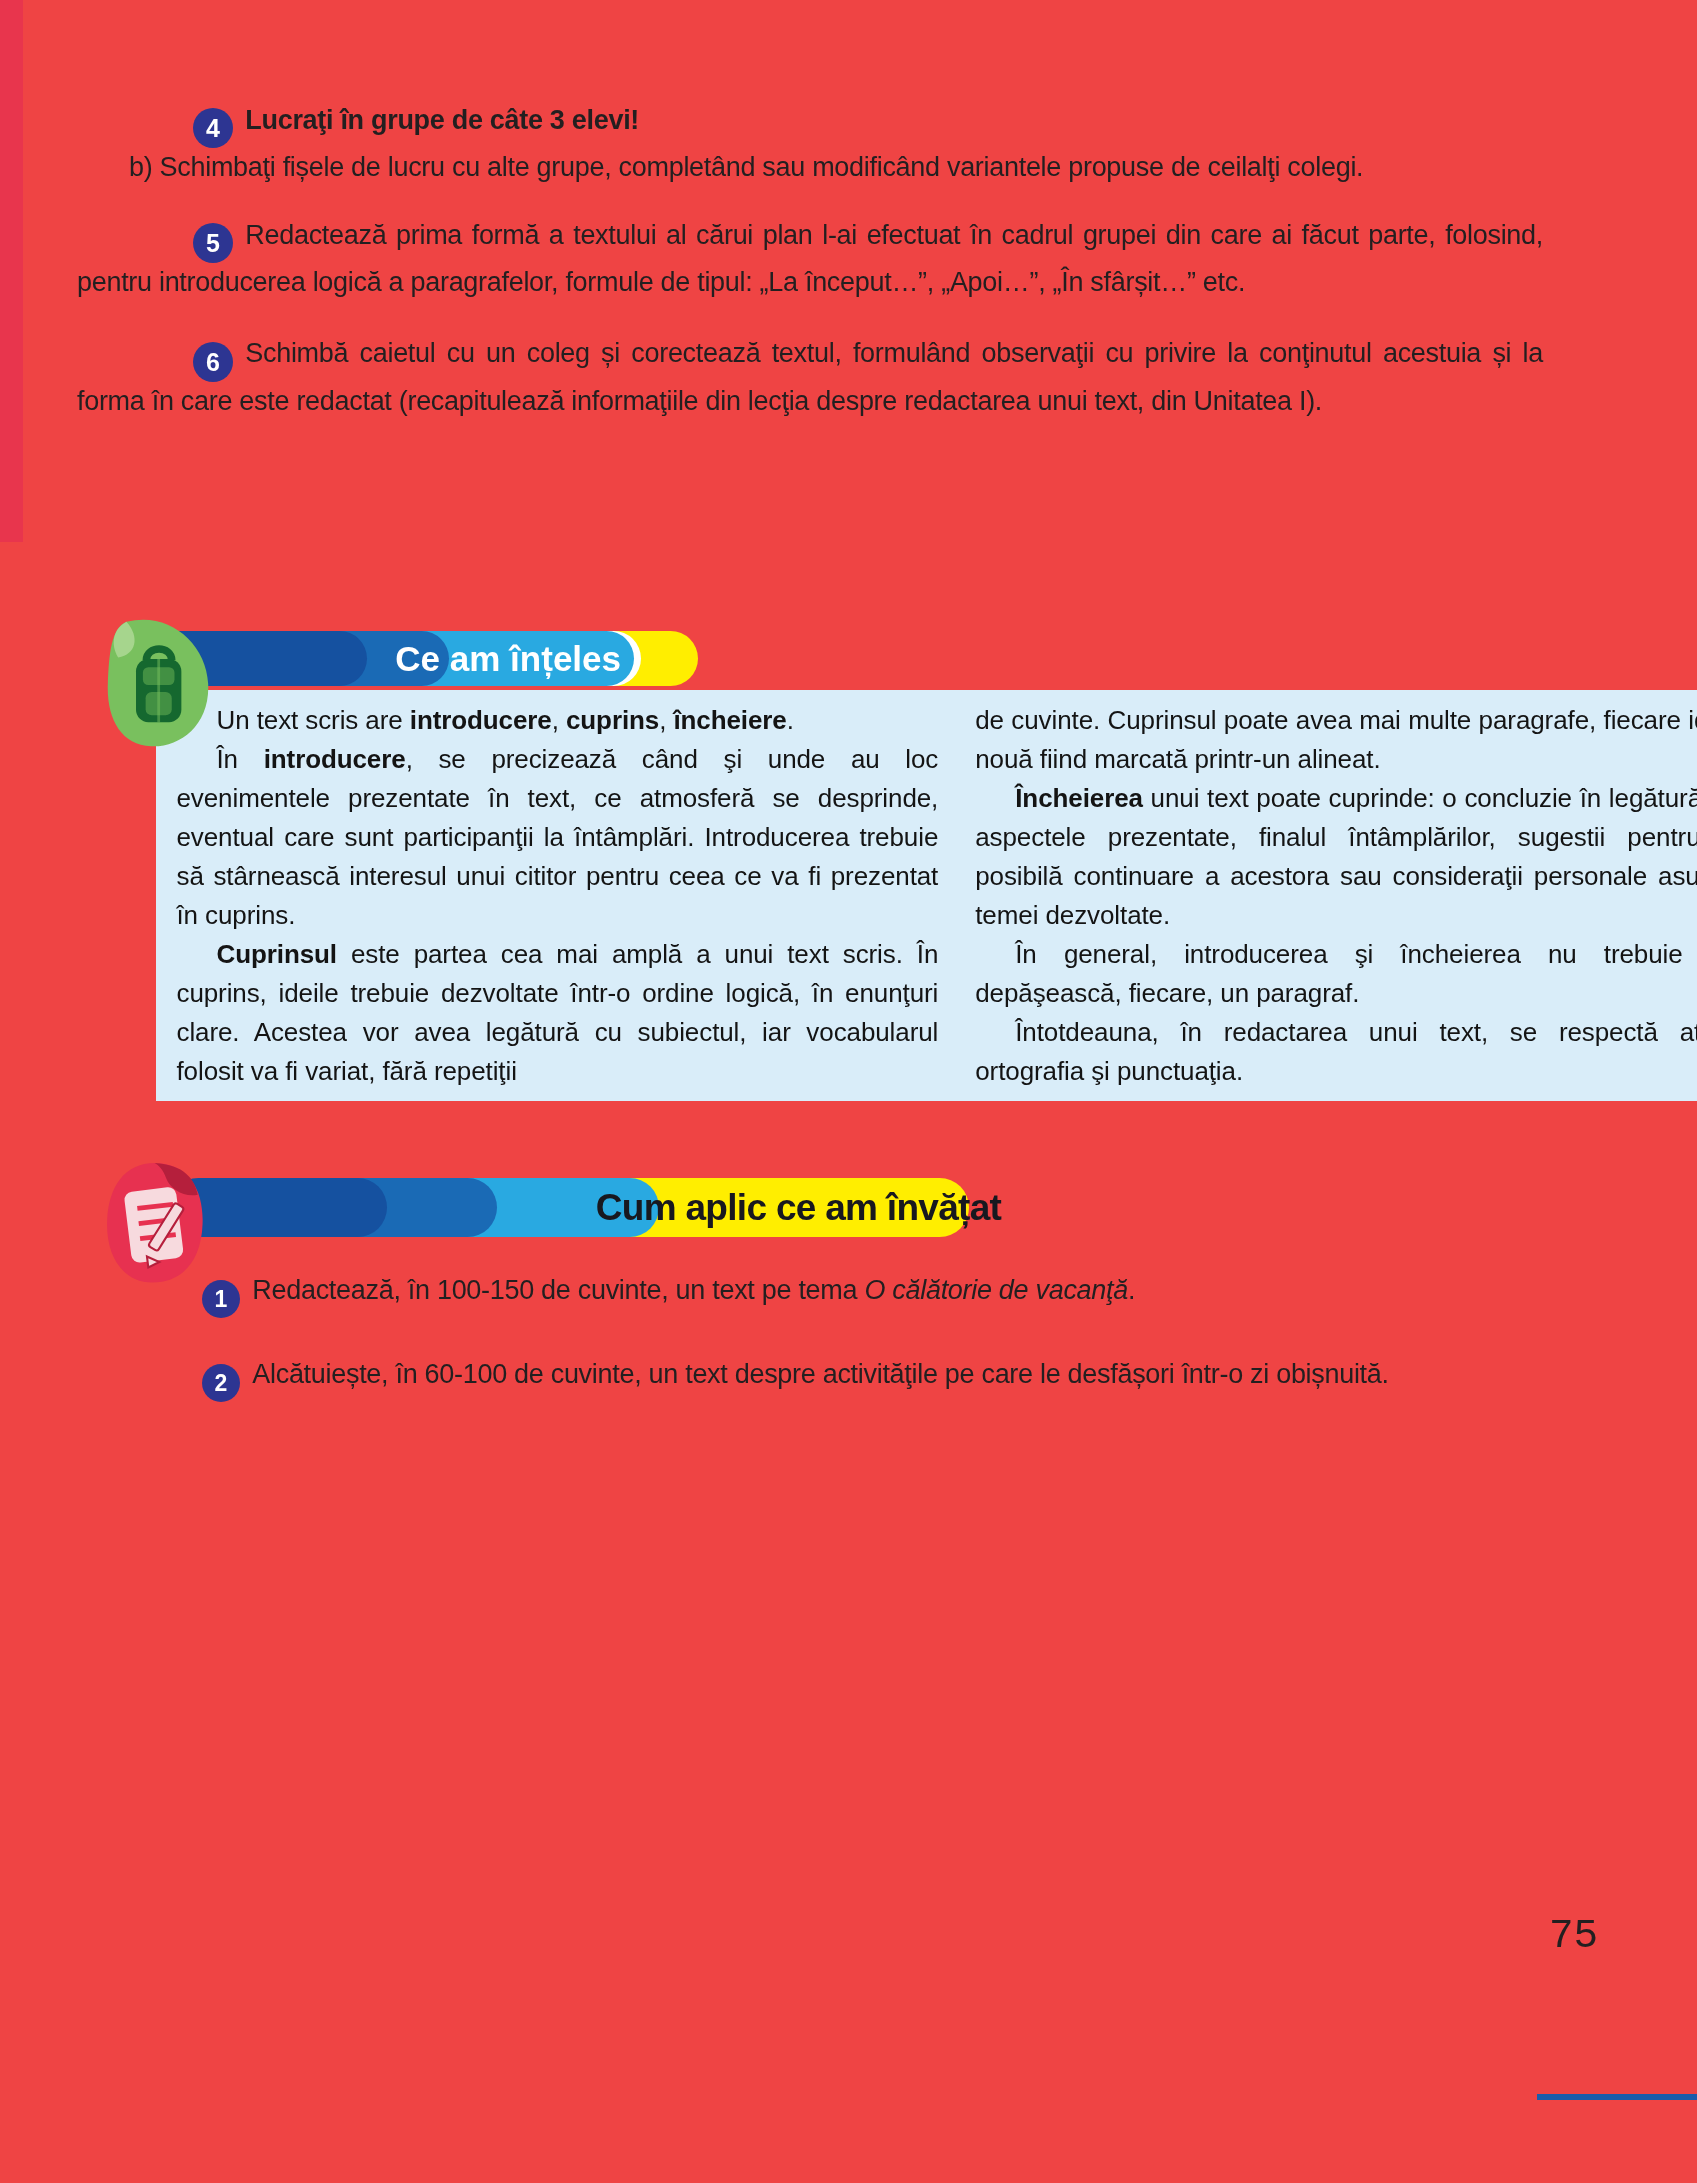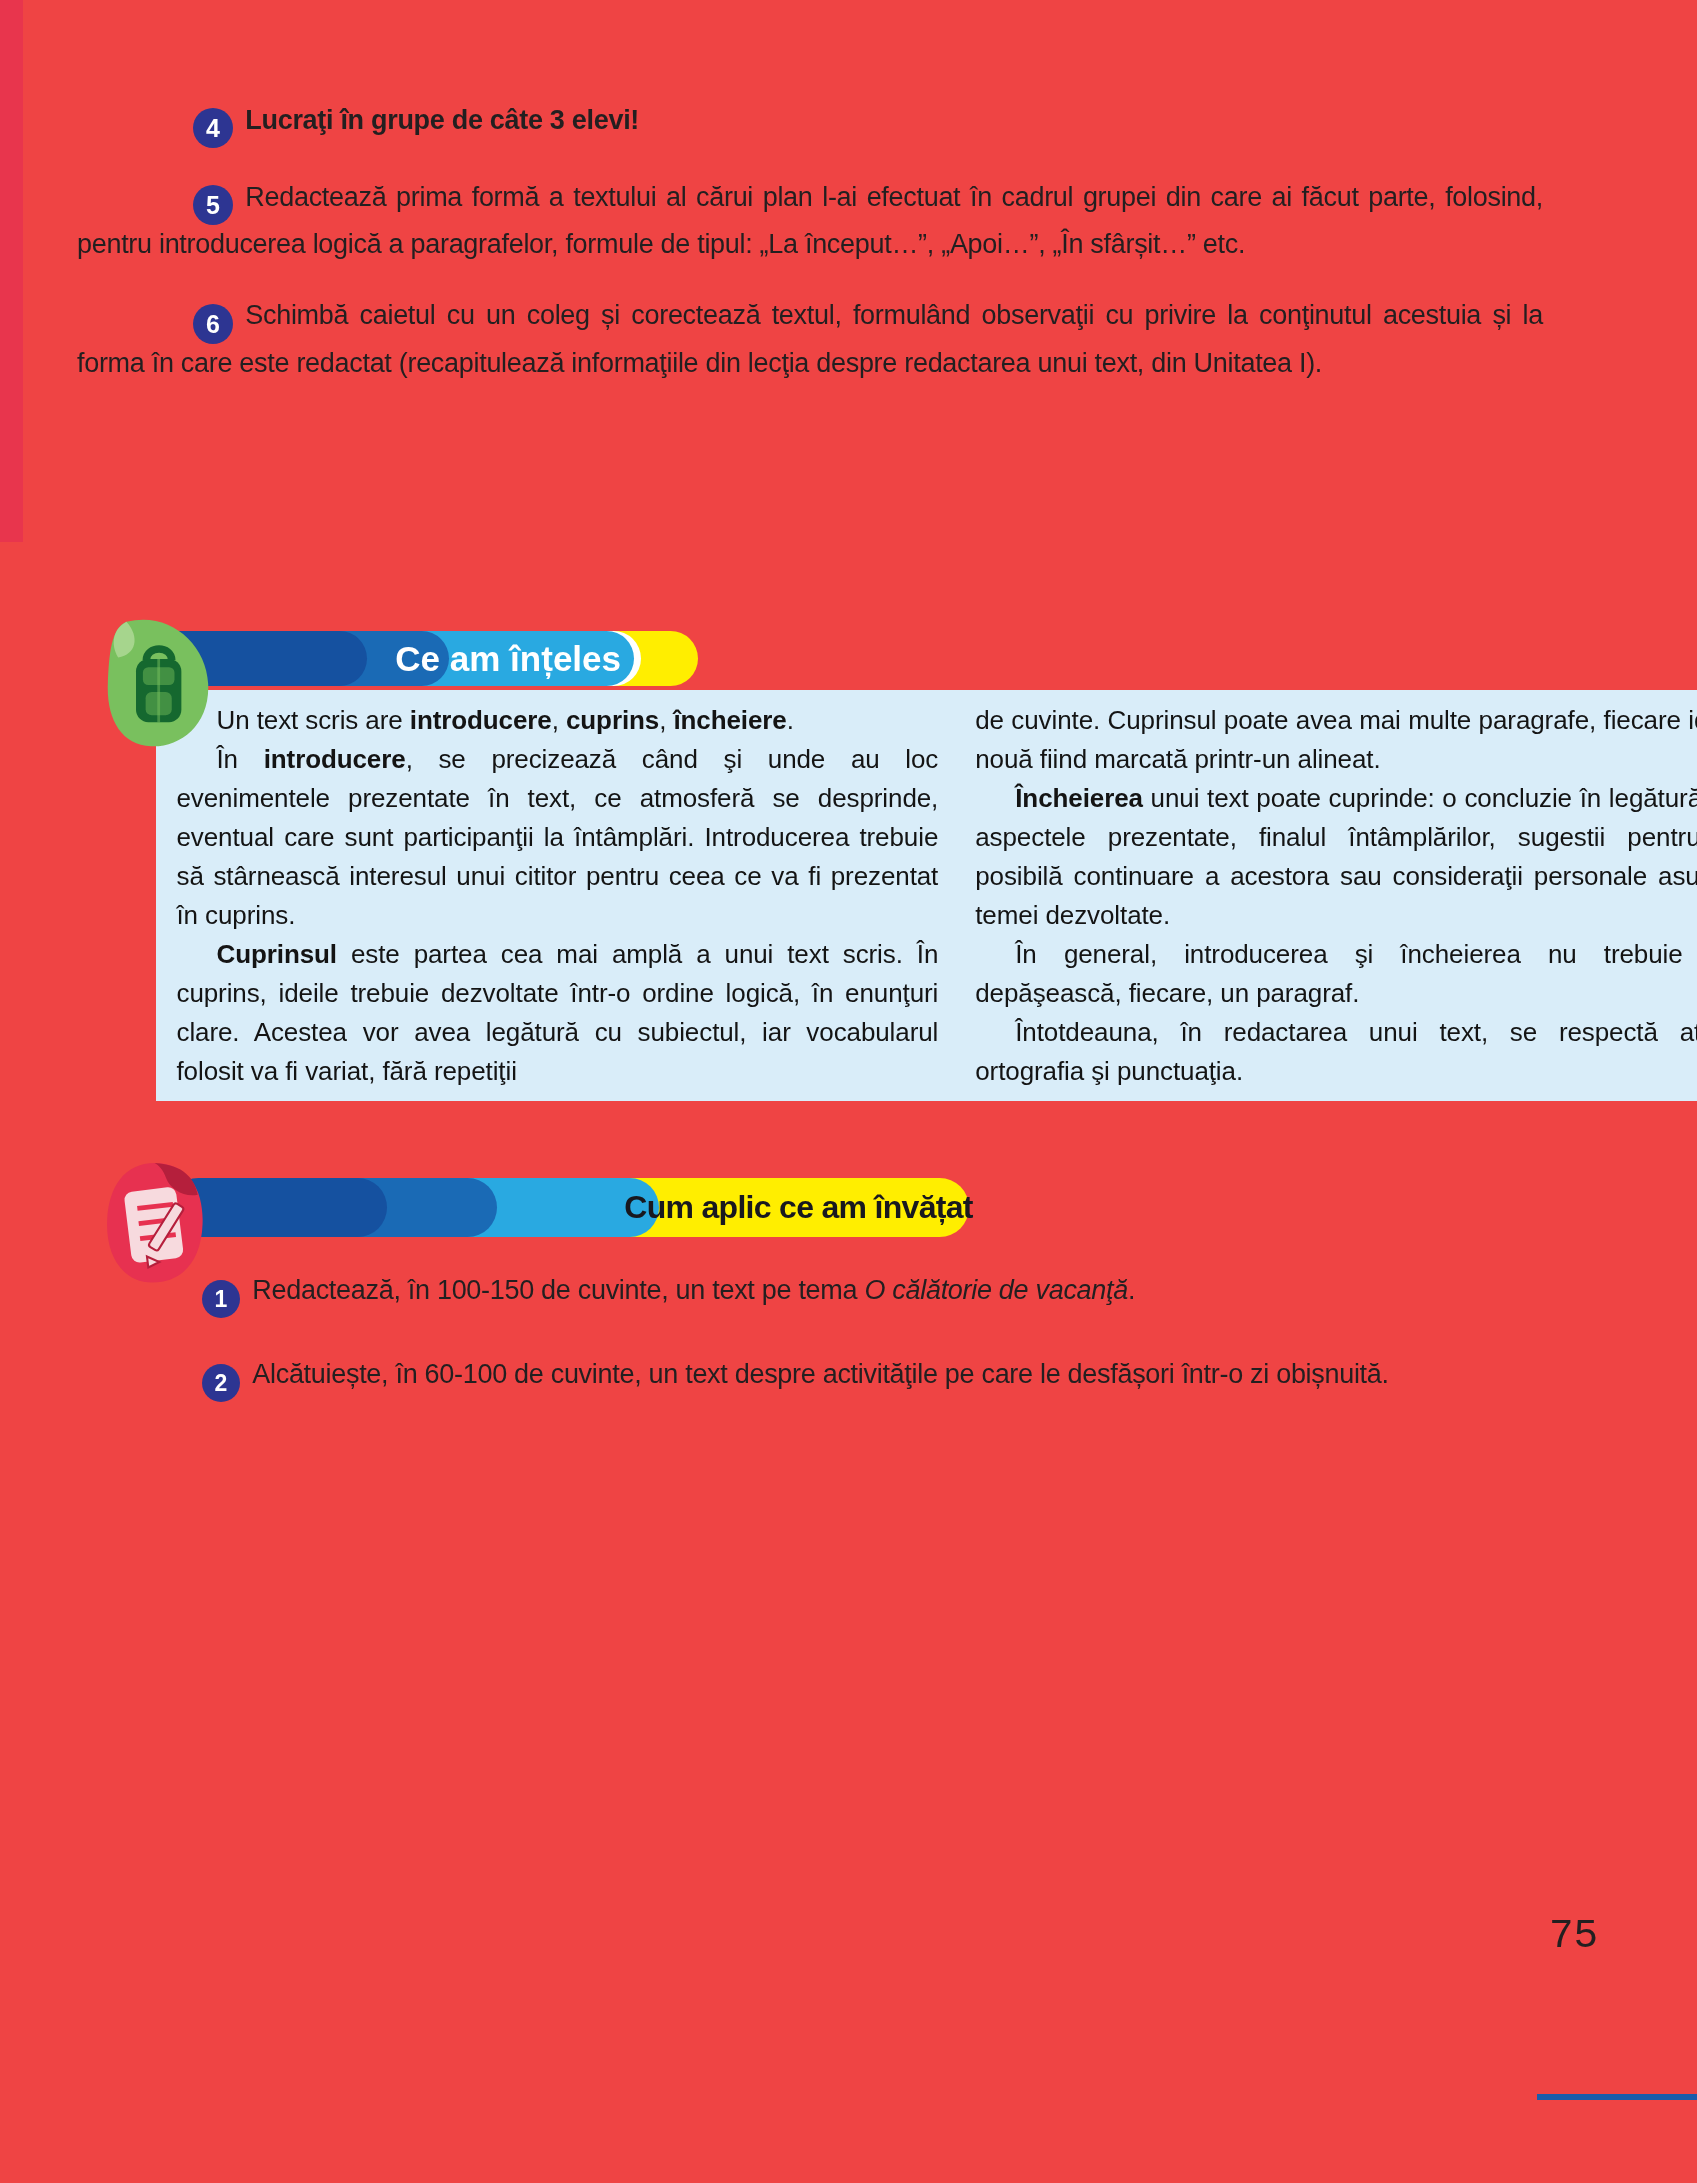--- a/index.html
+++ b/index.html
@@ -42,21 +42,21 @@
   .b1-title{position:absolute;z-index:7;left:226px;width:247px;top:0;height:55px;
             display:flex;align-items:center;justify-content:flex-end;padding-right:18px;
             color:#ffffff;font-weight:bold;font-size:35px;white-space:nowrap;}
   
   .b2-yellow{left:373px;width:427px;background:#ffee00;z-index:2;}
   .b2-cyan{left:202px;width:288px;background:#29a9e1;z-index:4;}
   .b2-mid{left:88px;width:240px;background:#1a6ab5;z-index:5;}
   .b2-dark{left:0;width:218px;background:#1551a0;z-index:6;}
   .b2-title{position:absolute;z-index:7;left:466px;width:327px;top:0;height:59px;
             display:flex;align-items:center;justify-content:center;
-            color:#18181f;font-weight:bold;font-size:32px;letter-spacing:-0.7px;white-space:nowrap;}
+            color:#18181f;font-weight:bold;font-size:37px;letter-spacing:-0.7px;white-space:nowrap;}
 
   
   .infobox{position:absolute;left:156px;top:690px;width:1606px;height:411px;
            background:#d9edf9;display:flex;gap:37px;box-sizing:border-box;
            padding:11px 25px 0 20.5px;overflow:hidden;}
   .col{flex:1;font-size:26px;line-height:39px;text-align:justify;color:#141414;
        letter-spacing:-0.1px;}
   .col p{margin:0;text-indent:40px;}
   .col p.noindent{text-indent:0;}
 
@@ -73,20 +73,21 @@
 </style>
 </head>
 <body>
 
 <div class="page">
 
   <div class="unit-bar"></div>
 
   <section class="exercises">
     <p class="ex-heading"><span class="badge">4</span><span>Lucraţi în grupe de câte 3 elevi!</span></p>
+    <p class="p-b"><span>b) Schimbaţi fișele de lucru cu alte grupe, completând sau modificând variantele propuse de ceilalţi colegi.</span></p>
 
     <p class="p-e5"><span class="badge">5</span><span><span>Redactează prima formă a textului al cărui plan l-ai efectuat în cadrul grupei din care ai făcut parte, folosind, pentru introducerea logică a paragrafelor, formule de tipul: „La început…”, „Apoi…”, „În sfârșit…” etc.</span></span></p>
 
     <p class="p-e6"><span class="badge">6</span><span><span>Schimbă caietul cu un coleg și corectează textul, formulând observaţii cu privire la conţinutul acestuia și la forma în care este redactat (recapitulează informaţiile din lecţia despre redactarea unui text, din Unitatea I).</span></span></p>
   </section>
 
   <div class="banner banner1">
     <svg class="icon-leaf" viewBox="0 0 160 195">
       <path d="M34 10 C 95 -6 150 40 153 100 C 156 160 112 193 70 191 C 26 189 5 150 7 100 C 9 55 12 20 34 10 Z" fill="#79c05e"></path>
       <path d="M34 10 C 54 32 48 58 22 62 C 10 42 15 20 34 10 Z" fill="#a6d58d"></path>

